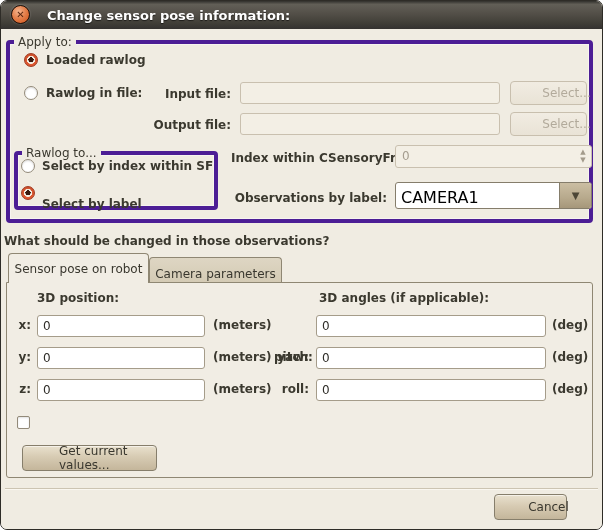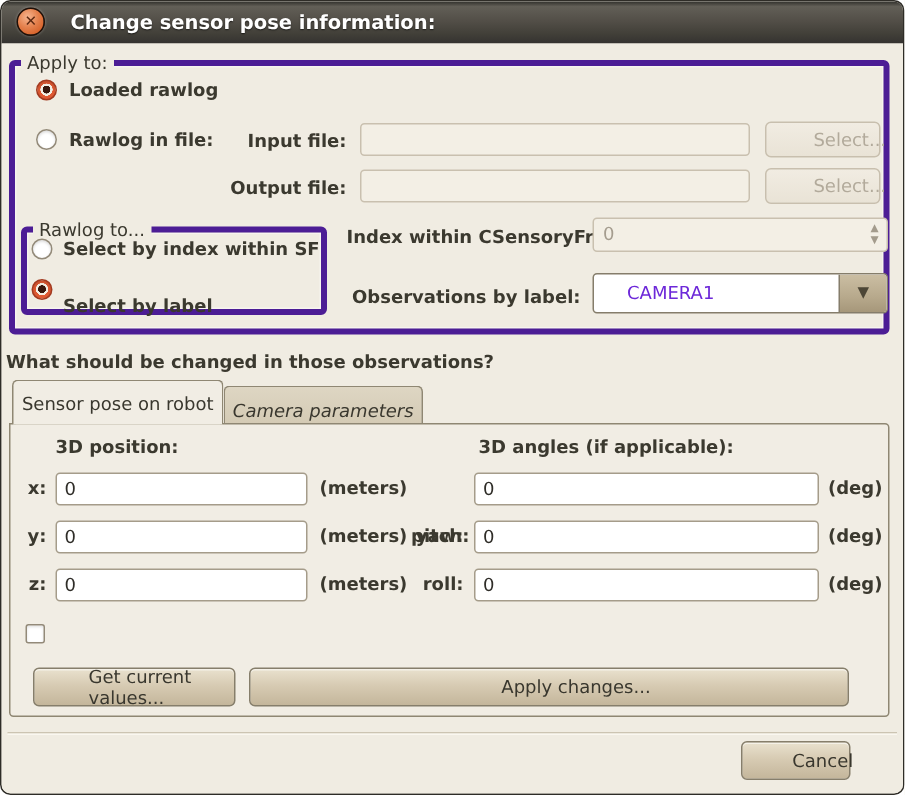--- a/index.html
+++ b/index.html
@@ -41,21 +41,21 @@
   .field{position:absolute;background:#fff;border:1px solid #A59C8A;border-radius:3px;
     font-size:12px;color:#2F2D28;padding:0 5px;outline:none;}
   .field.disabled{background:#F3EFE5;border-color:#C9C0AF;color:#A59D8F;}
 
   .spin{position:absolute;background:#F3EFE5;border:1px solid #C9C0AF;border-radius:3px;display:flex;align-items:stretch;}
   .spin-text{flex:1;font-size:12px;color:#A59D8F;padding:3px 6px;}
   .spin-arrows{width:16px;display:flex;flex-direction:column;align-items:center;justify-content:center;gap:1px;}
   .spin-arrows span{font-size:7px;line-height:7px;color:#A39B8C;cursor:pointer;}
 
   .combo{position:absolute;border:1px solid #857D6B;border-radius:3px;background:#fff;display:flex;overflow:hidden;cursor:pointer;}
-  .combo-text{flex:1;font-size:12px;color:#6d28d9;padding:5px 22px;}
+  .combo-text{flex:1;font-size:16px;color:#000000;padding:5px 5px;}
   .combo-btn{width:32px;background:linear-gradient(180deg,#CBBEA3 0%,#B7A98C 60%,#A6977A 100%);
     border-left:1px solid #857D6B;display:flex;align-items:center;justify-content:center;}
   .combo-btn span{font-size:10px;color:#4C4636;}
 
   .btn{position:absolute;display:flex;align-items:center;justify-content:center;font-size:12px;color:#39372E;
     background:linear-gradient(180deg,#E9E1CE 0%,#D7CBB3 45%,#C4B69B 100%);
     border:1px solid #867E6B;border-radius:4px;box-shadow:inset 0 1px 0 rgba(255,255,255,.55);cursor:pointer;padding-left:36px;}
   .btn.disabled{background:linear-gradient(180deg,#F1ECE2,#E9E3D6);border-color:#C8BFAE;color:#B2AA9B;box-shadow:none;cursor:default;}
 
   .tab{position:absolute;display:flex;align-items:center;justify-content:center;font-size:12px;color:#39372E;
@@ -127,21 +127,21 @@
       <span class="combo-btn">
         <span>▼</span>
       </span>
     </div>
 
     <span class="lbl" style="left:3px;top:205px;">What should be changed in those observations?</span>
 
     <div class="tab active" style="left:7px;top:224px;width:141px;height:30px;">
       <span>Sensor pose on robot</span>
     </div>
-    <div class="tab inactive" style="left:148px;top:228px;width:133px;height:33px;font-style:italic;">
+    <div class="tab inactive" style="left:148px;top:228px;width:133px;height:33px;">
       <span>Camera parameters</span>
     </div>
     <div class="panel"></div>
 
     <span class="lbl" style="left:36px;top:262px;z-index:4;">3D position:</span>
     <span class="lbl" style="left:318px;top:262px;z-index:4;">3D angles (if applicable):</span>
 
     <span class="lbl right" style="left:10px;top:289px;width:20px;z-index:4;">x:</span>
     <input class="field" style="left: 36px; top: 286px; width: 168px; height: 22px; z-index: 4;" value="0">
     <span class="lbl" style="left:212px;top:289px;z-index:4;">(meters)</span>
@@ -161,23 +161,20 @@
     <span class="lbl" style="left:212px;top:353px;z-index:4;">(meters)</span>
     <span class="lbl right" style="left:262px;top:353px;width:46px;z-index:4;">roll:</span>
     <input class="field" style="left: 315px; top: 350px; width: 230px; height: 22px; z-index: 4;" value="0">
     <span class="lbl" style="left:551px;top:353px;z-index:4;">(deg)</span>
 
     <span class="checkbox" style="left:16px;top:387px;z-index:4;"></span>
 
     <div class="btn" style="left:21px;top:416px;width:135px;height:26px;z-index:4;">
       <span>Get current values...</span>
     </div>
-    <div class="btn" style="left:165px;top:416px;width:400px;height:26px;z-index:4;">
-      <span>Apply changes...</span>
-    </div>
 
     <div class="separator"></div>
 
     <div class="btn" style="left:493px;top:465px;width:73px;height:26px;">
       <span>Cancel</span>
     </div>
 
   </div>
 </div>
 

